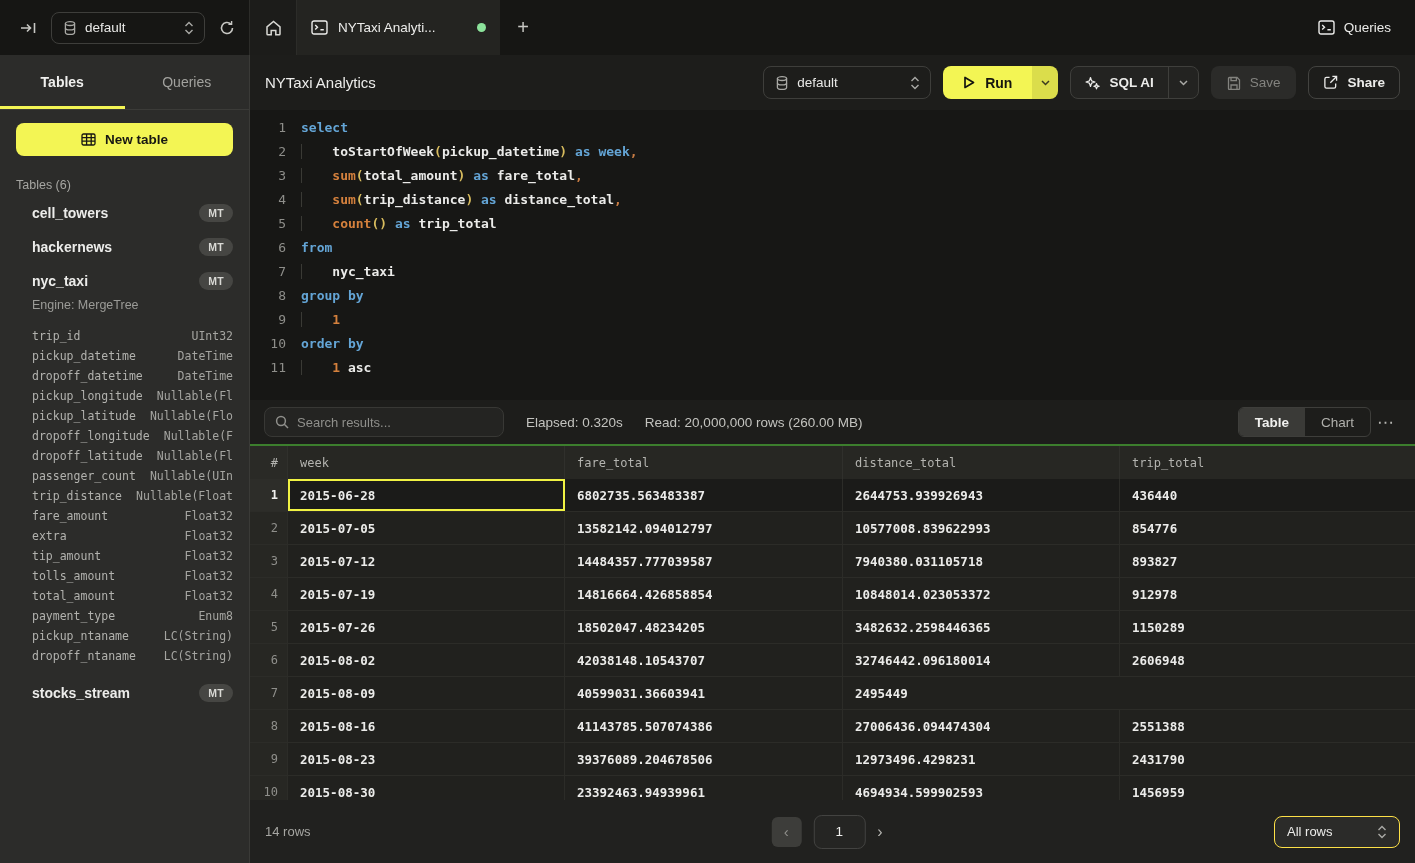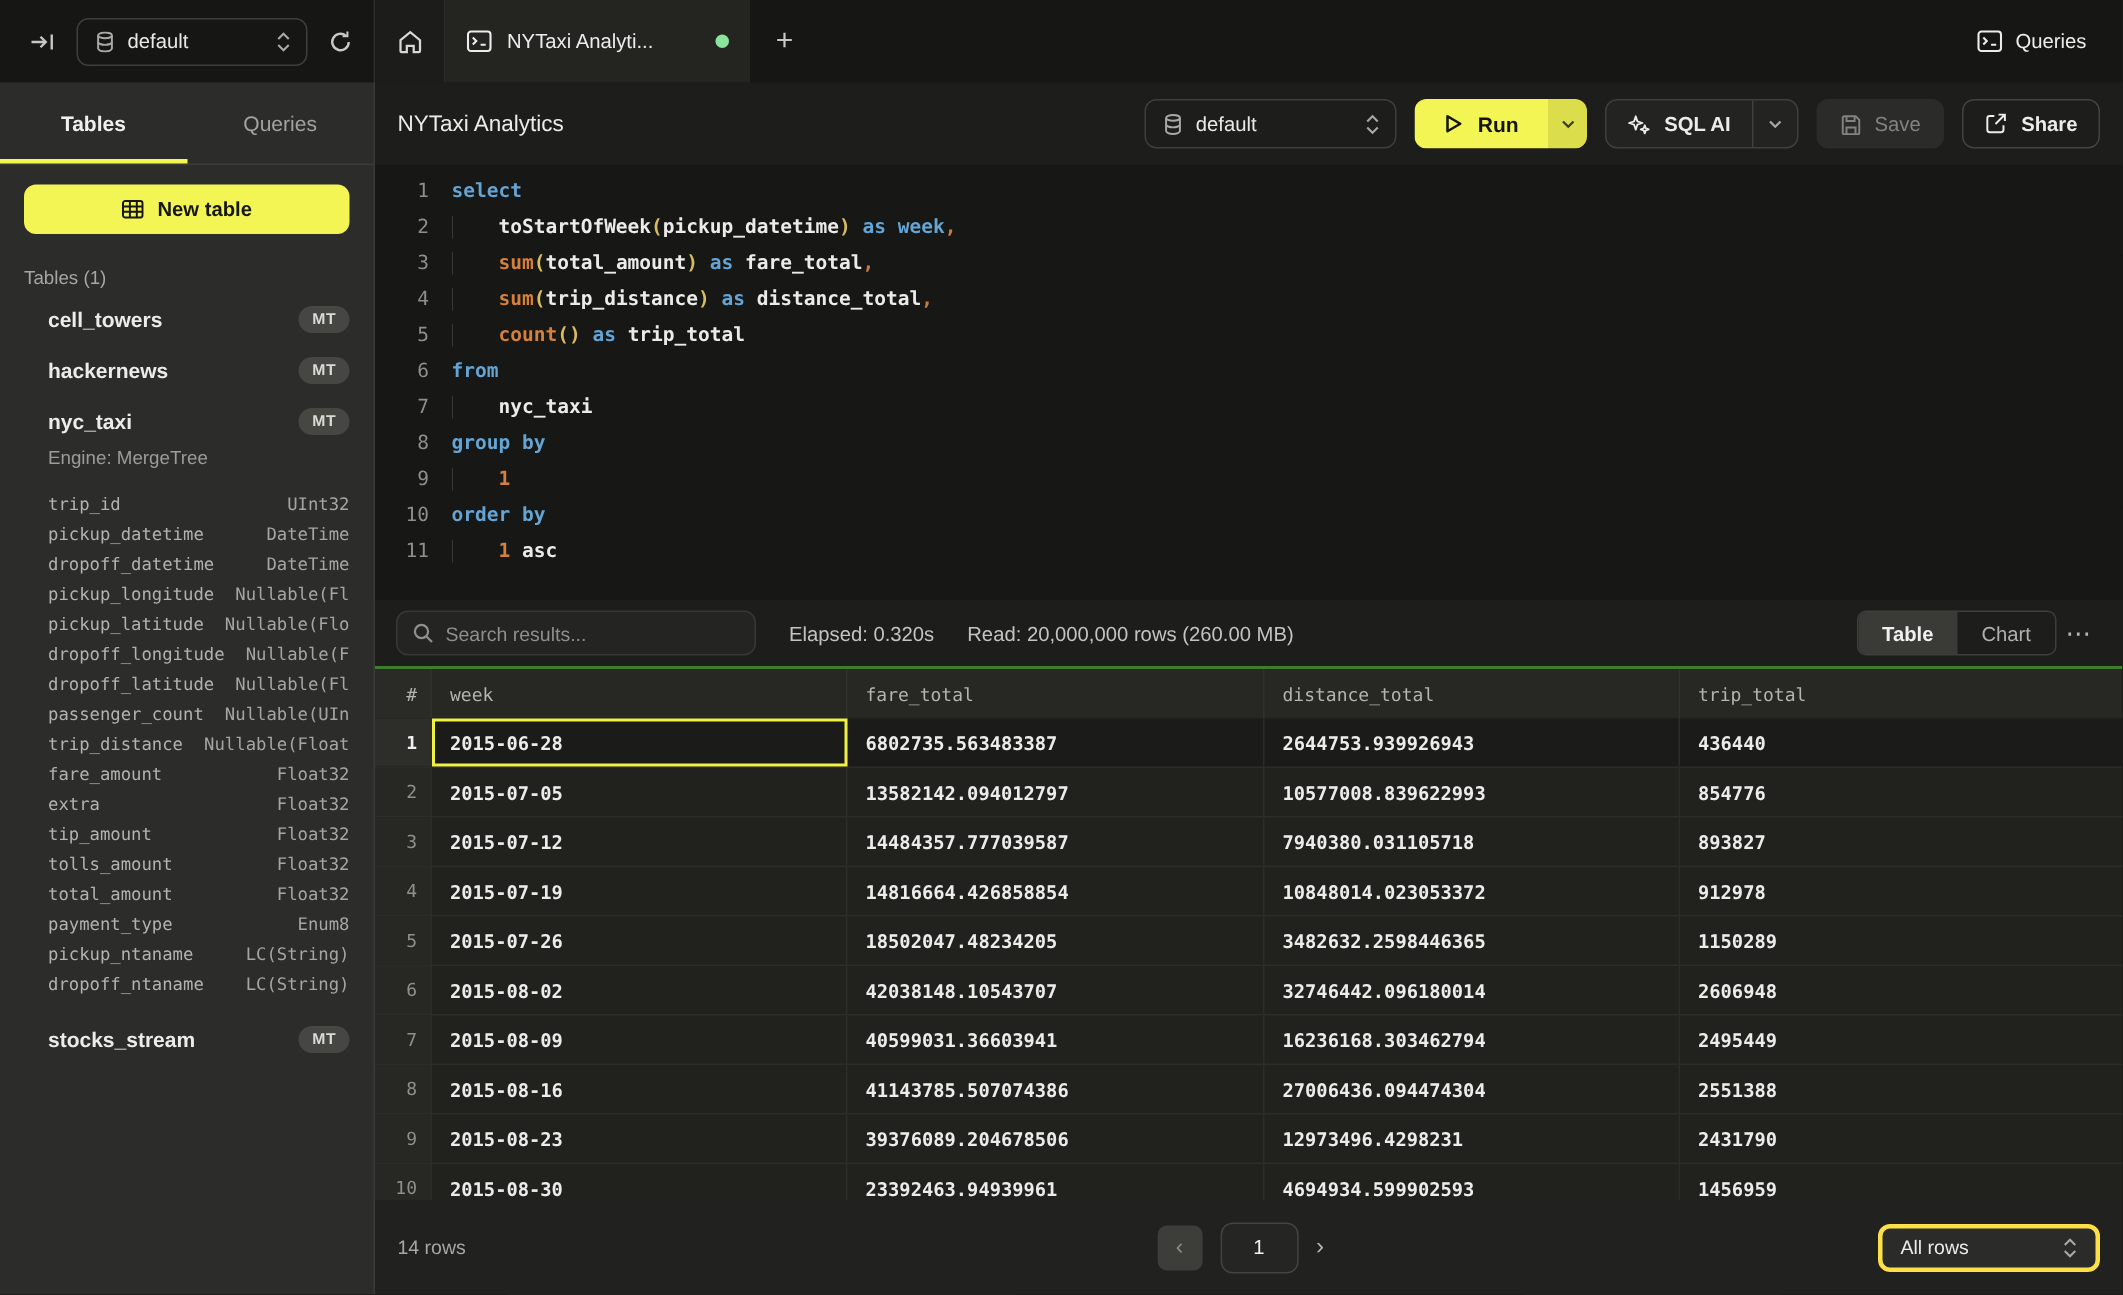--- a/index.html
+++ b/index.html
@@ -102,21 +102,21 @@
   .trow.sel-row .numc { color:#f0f0ee; font-weight:700; background:#2d2d29; }
   .tc.sel-cell { outline:2px solid #f0f243; outline-offset:-2px; }
 
   
   .bottombar { position:absolute; left:0; bottom:0; width:100%; height:63px; background:#21211f; display:flex; align-items:center; padding:0 15px; }
   .rowcount { color:#a6a6a2; font-size:13px; }
   .pager { position:absolute; left:50%; transform:translateX(-55%); display:flex; align-items:center; gap:12px; }
   .pg-prev { width:30px; height:30px; border-radius:6px; background:#3d3d3a; color:#8f8f8b; border:none; font-size:15px; display:flex; align-items:center; justify-content:center; cursor:default; }
   .pg-page { width:52px; height:34px; border-radius:8px; border:1px solid #434341; background:#252523; color:#f0f0ee; display:flex; align-items:center; justify-content:center; font-size:13.5px; cursor:pointer; }
   .pg-next { background:none; border:none; color:#b5b5b1; font-size:16px; cursor:pointer; }
-  .pagesize { margin-left:auto; width:148px; height:32px; border:3px solid #fde047; border-radius:8px; background:#2b2b29; display:flex; align-items:center; justify-content:space-between; padding:0 12px; cursor:pointer; }
+  .pagesize { margin-left:auto; width:126px; height:32px; border:1px solid #fde047; border-radius:8px; background:#2b2b29; display:flex; align-items:center; justify-content:space-between; padding:0 12px; cursor:pointer; }
   .pagesize .lbl { color:#ececea; font-size:13px; }
 </style>
 </head>
 <body>
 
 <div class="topbar">
   <div class="topbar-left">
     <span class="icon-btn">
       <svg width="17" height="14" viewBox="0 0 17 14" fill="none" stroke="currentColor" stroke-width="1.6">
           <path d="M1 7h9M7 3.5 10.5 7 7 10.5"></path>
@@ -193,21 +193,21 @@
     <button class="new-table-btn">
       <span>
         <svg width="15" height="13" viewBox="0 0 15 13" fill="none" stroke="currentColor" stroke-width="1.3">
             <rect x="1" y="1" width="13" height="11" rx="1.5"></rect>
             <path d="M1 4.6h13M1 8.2h13M5.6 1v11M10.2 1v11"></path>
           </svg>
       </span>
       <span>New table</span>
     </button>
   </div>
-  <div class="section-label">Tables (1)</div>
+  <div class="section-label">Tables (6)</div>
   <div id="resource-list">
       <div class="res-row">
         <span class="res-name">cell_towers</span>
         <span class="badge">MT</span>
       </div>
       <div class="res-row">
         <span class="res-name">hackernews</span>
         <span class="badge">MT</span>
       </div>
       <div class="res-row">
@@ -491,21 +491,20 @@
           <div class="tc numc">6</div>
           <div class="tc">2015-08-02</div>
           <div class="tc">42038148.10543707</div>
           <div class="tc">32746442.096180014</div>
           <div class="tc">2606948</div>
         </div>
         <div class="tgrid-row trow">
           <div class="tc numc">7</div>
           <div class="tc">2015-08-09</div>
           <div class="tc">40599031.36603941</div>
-          <div class="tc">16236168.303462794</div>
           <div class="tc">2495449</div>
         </div>
         <div class="tgrid-row trow">
           <div class="tc numc">8</div>
           <div class="tc">2015-08-16</div>
           <div class="tc">41143785.507074386</div>
           <div class="tc">27006436.094474304</div>
           <div class="tc">2551388</div>
         </div>
         <div class="tgrid-row trow">

